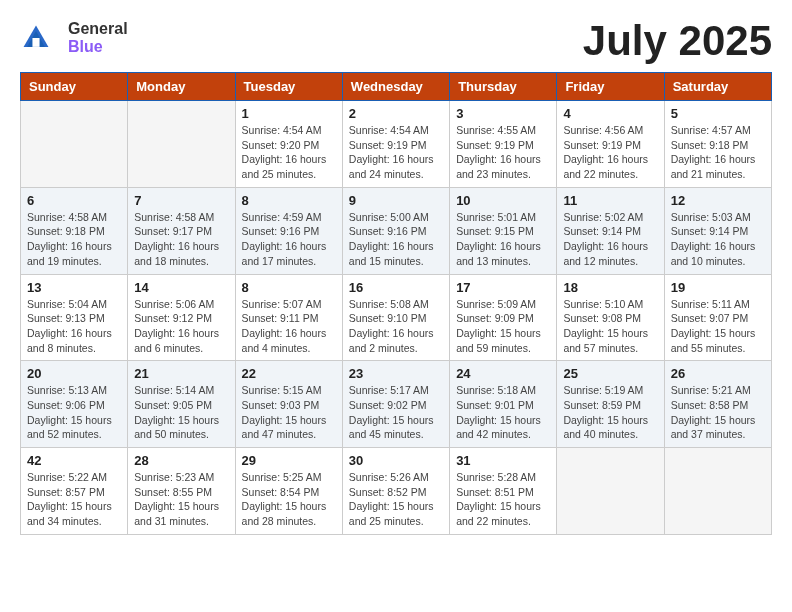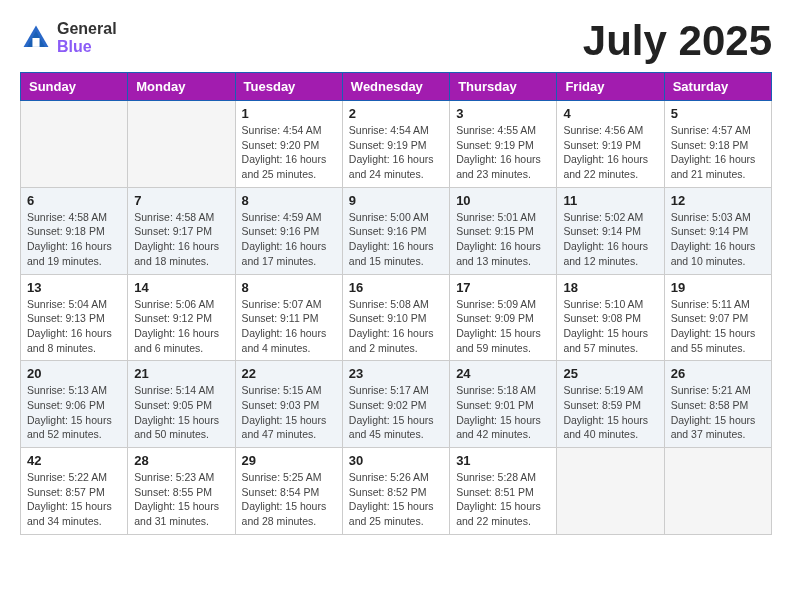--- a/index.html
+++ b/index.html
@@ -12,21 +12,21 @@
     }
     .header {
       display: flex;
       justify-content: space-between;
       align-items: flex-start;
       margin-bottom: 10px;
     }
     .logo {
       display: flex;
       align-items: center;
-      gap: 5px;
+      gap: 16px;
     }
     .logo-text {
       display: flex;
       flex-direction: column;
       line-height: 1.1;
     }
     .logo-general {
       font-size: 16px;
       font-weight: bold;
       color: #333;
@@ -53,21 +53,21 @@
       font-size: 16px;
       color: #444;
       margin-top: 2px;
     }
     .calendar {
       width: 100%;
       border-collapse: collapse;
       border: 1px solid #ccc;
     }
     .calendar th {
-      background-color: #a21caf;
+      background-color: #c2410c;
       color: #fff;
       font-size: 13px;
       font-weight: bold;
       padding: 6px 8px;
       text-align: left;
       border: 1px solid #1a5fb4;
     }
     .calendar td {
       vertical-align: top;
       border: 1px solid #ccc;

